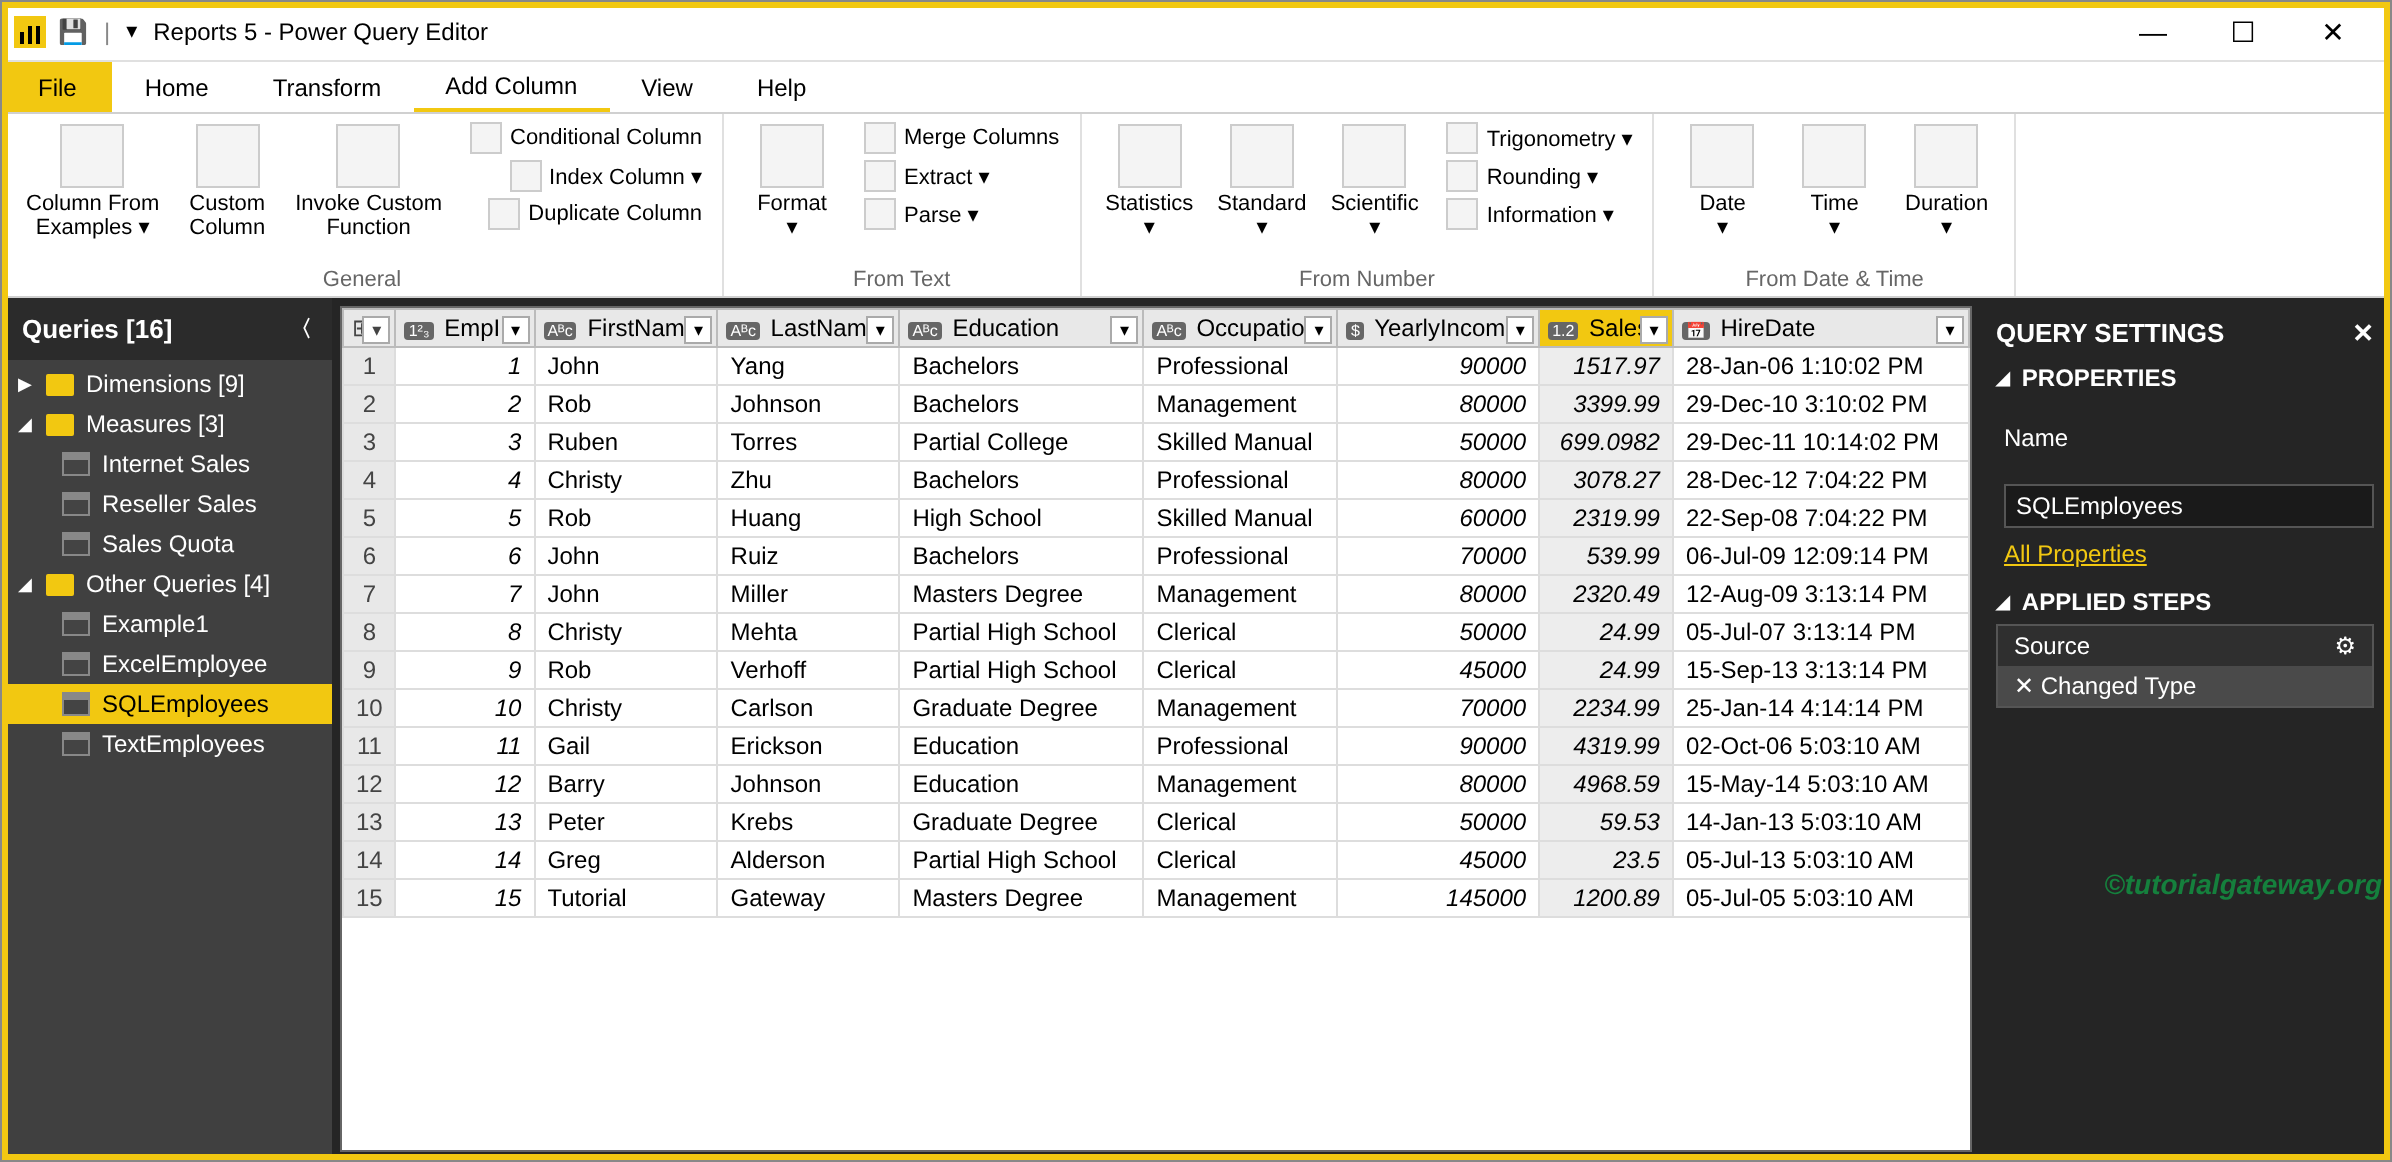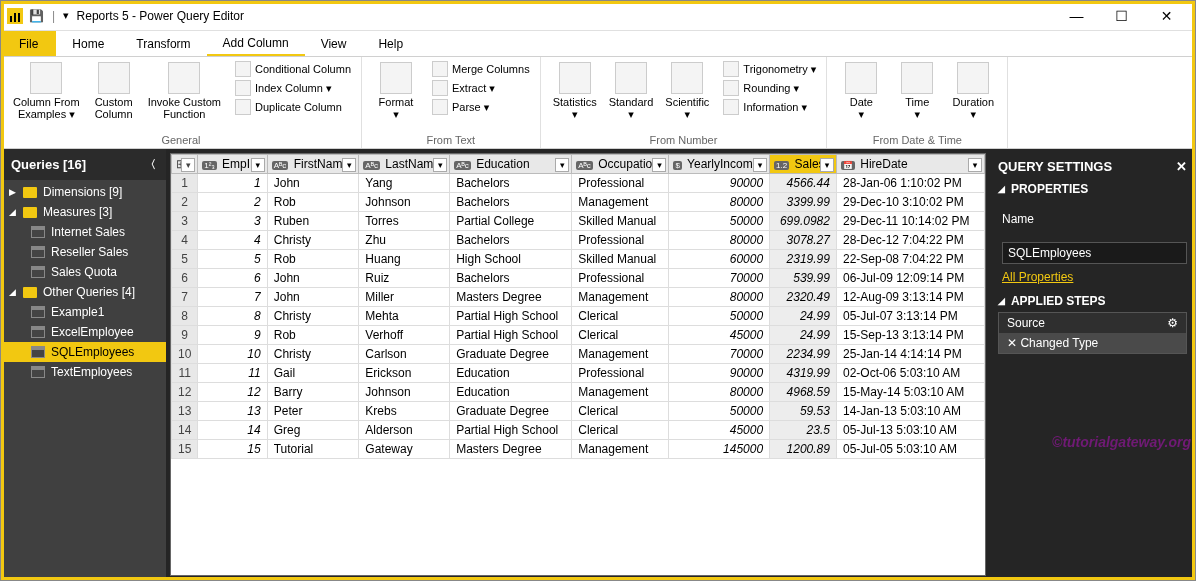--- a/index.html
+++ b/index.html
@@ -52,21 +52,21 @@
 .settings-pane { width: 205px; background: #252525; color:#fff; font-size:12px; padding: 6px 8px; }
 .settings-hdr { font-weight:bold; font-size:13px; display:flex; justify-content:space-between; padding:4px 0 8px; }
 .sect { margin-bottom: 10px; }
 .sect-hdr { display:flex; align-items:center; gap:6px; font-weight:bold; font-size:12px; margin-bottom:4px; }
 .sect-hdr .caret { font-size:9px; }
 .name-input { width:100%; background:#1a1a1a; border:1px solid #555; color:#fff; padding:3px 5px; font-size:12px; }
 .link { color:#F2C811; text-decoration:underline; font-size:12px; }
 .steps { background:#2f2f2f; border:1px solid #555; }
 .step { padding:3px 8px; display:flex; align-items:center; justify-content:space-between; }
 .step.sel { background:#4a4a4a; }
-.watermark { position:absolute; right:4px; bottom:130px; color:#701a75; font-weight:bold; font-size:14px; font-style:italic; }
+.watermark { position:absolute; right:4px; bottom:130px; color:#15803d; font-weight:bold; font-size:14px; font-style:italic; }
 .outer-border { position:absolute; inset:0; pointer-events:none; box-shadow: 0 0 0 3px #F2C811 inset; }
 </style>
 </head>
 <body>
 
 <div class="titlebar">
   <span class="app-ico"></span>
   <span class="title-qat">
     <span>💾</span>
     <span class="title-sep">|</span>
@@ -102,21 +102,21 @@
         <div class="bigbtn">
           <div class="ico"></div>
           <div style="white-space: pre-line;">Custom
 Column</div>
         </div>
         <div class="bigbtn">
           <div class="ico"></div>
           <div style="white-space: pre-line;">Invoke Custom
 Function</div>
         </div>
-        <div class="stack" style="margin-left: 4px;">
+        <div class="stack" style="margin-left: 4px; align-items: flex-end;">
           <div class="smallbtn">
             <span class="smallico"></span>
             <span>Conditional Column</span>
           </div>
           <div class="smallbtn">
             <span class="smallico"></span>
             <span>Index Column ▾</span>
           </div>
           <div class="smallbtn">
             <span class="smallico"></span>
@@ -277,21 +277,21 @@
           </thead>
           <tbody>
             <tr>
               <td class="rownum">1</td>
               <td class="num">1</td>
               <td>John</td>
               <td>Yang</td>
               <td>Bachelors</td>
               <td>Professional</td>
               <td class="num">90000</td>
-              <td class="num sales">4566.44</td>
+              <td class="num sales">1517.97</td>
               <td>28-Jan-06 1:10:02 PM</td>
             </tr>
             <tr>
               <td class="rownum">2</td>
               <td class="num">2</td>
               <td>Rob</td>
               <td>Johnson</td>
               <td>Bachelors</td>
               <td>Management</td>
               <td class="num">80000</td>

